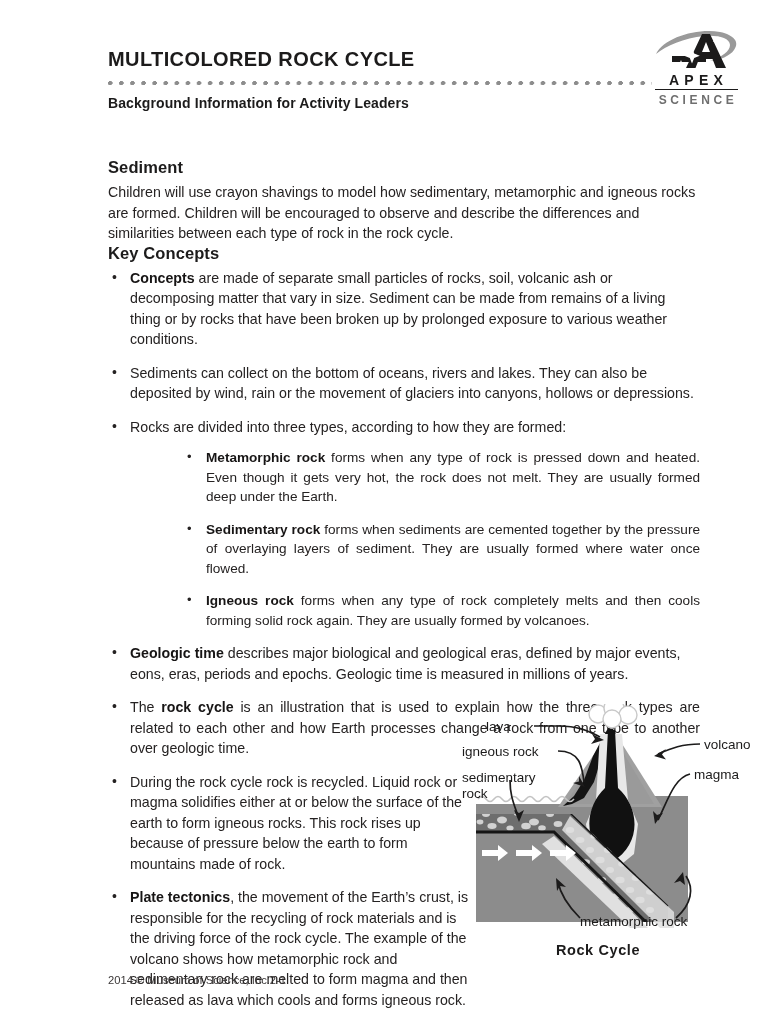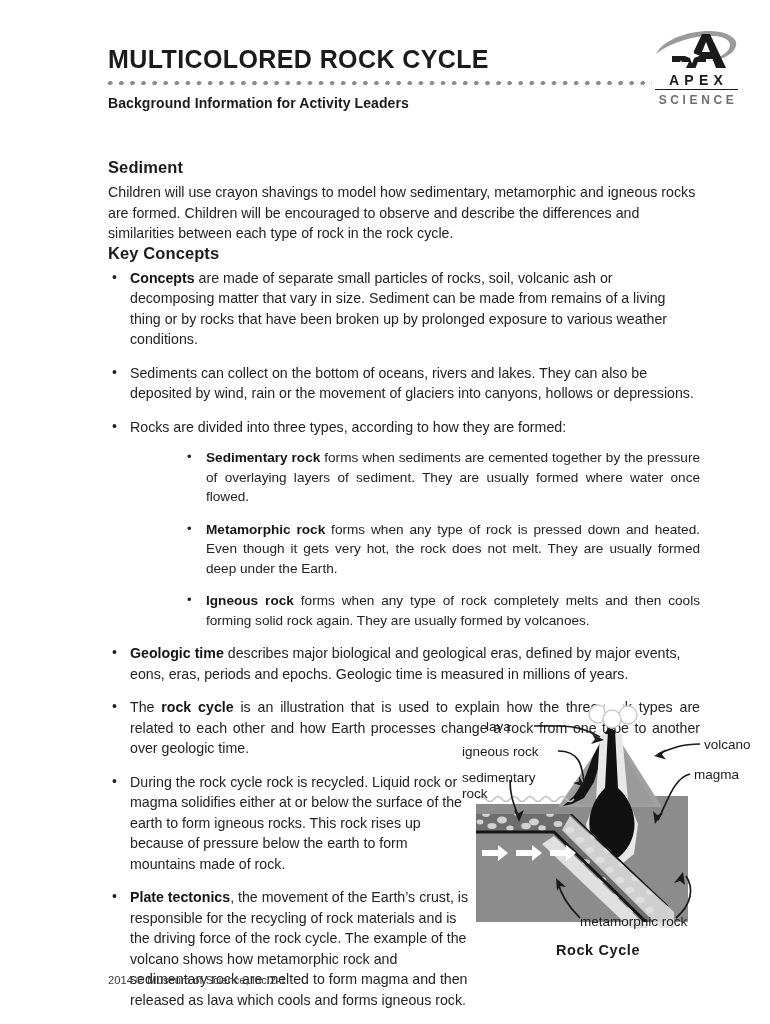--- a/index.html
+++ b/index.html
@@ -24,21 +24,21 @@
   }
 
   
   .header {
     position: absolute;
     left: 108px;
     top: 44px;
     width: 552px;
   }
   .doc-title {
-    font-size: 25px;
+    font-size: 20px;
     font-weight: bold;
     letter-spacing: 0.4px;
     line-height: 30px;
     margin: 0;
     color: #1c1b1b;
   }
   .dot-rule {
     margin-top: 7px;
     height: 5px;
     width: 544px;
@@ -235,24 +235,24 @@
 
       <li>
         <span>Sediments can collect on the bottom of oceans, rivers and lakes. They can also be deposited by wind, rain or the movement of glaciers into canyons, hollows or depressions.</span>
       </li>
 
       <li>
         <span>Rocks are divided into three types, according to how they are formed:</span>
 
         <ul class="sub">
           <li class="justify">
-            <b>Sedimentary rock</b><span> forms when sediments are cemented together by the pressure of overlaying layers of sediment. They are usually formed where water once flowed.</span>
+            <b>Metamorphic rock</b><span> forms when any type of rock is pressed down and heated. Even though it gets very hot, the rock does not melt. They are usually formed deep under the Earth.</span>
           </li>
           <li class="justify">
-            <b>Metamorphic rock</b><span> forms when any type of rock is pressed down and heated. Even though it gets very hot, the rock does not melt. They are usually formed deep under the Earth.</span>
+            <b>Sedimentary rock</b><span> forms when sediments are cemented together by the pressure of overlaying layers of sediment. They are usually formed where water once flowed.</span>
           </li>
           <li class="justify">
             <b>Igneous rock</b><span> forms when any type of rock completely melts and then cools forming solid rock again. They are usually formed by volcanoes.</span>
           </li>
         </ul>
       </li>
 
       <li>
         <b>Geologic time</b><span> describes major biological and geological eras, defined by major events, eons, eras, periods and epochs.  Geologic time is measured in millions of years.</span>
       </li>

